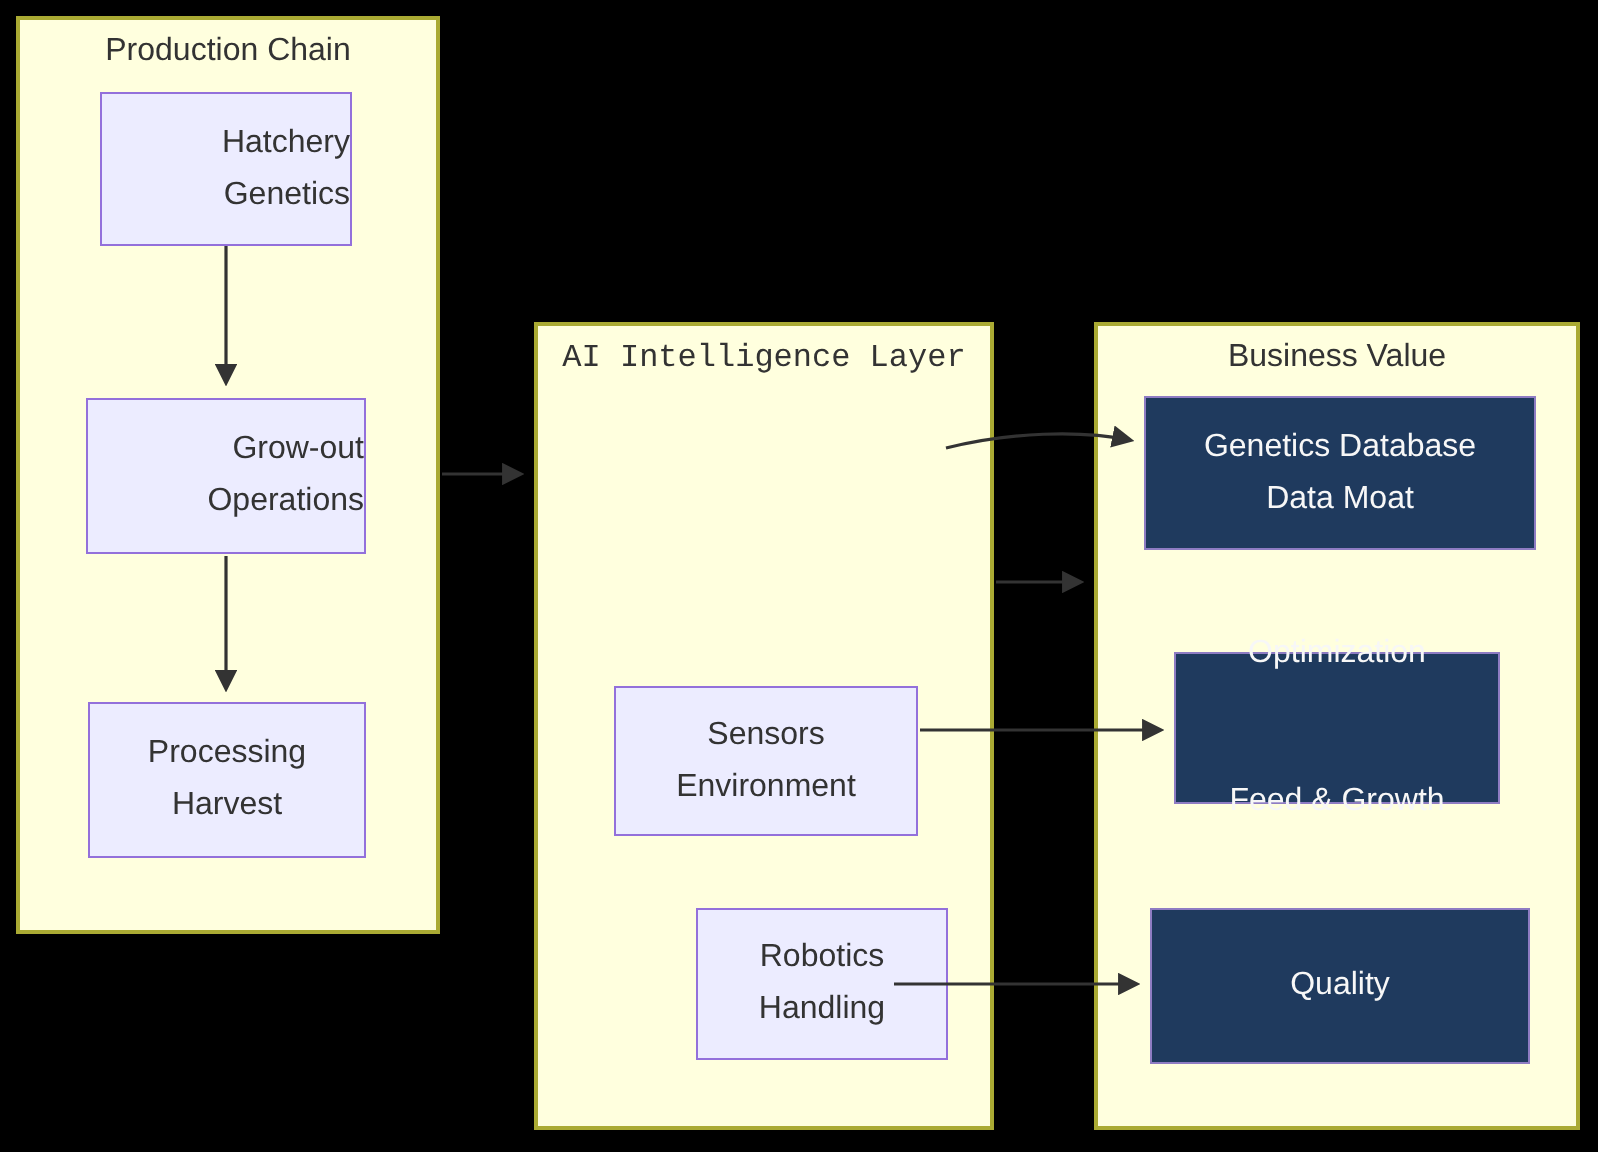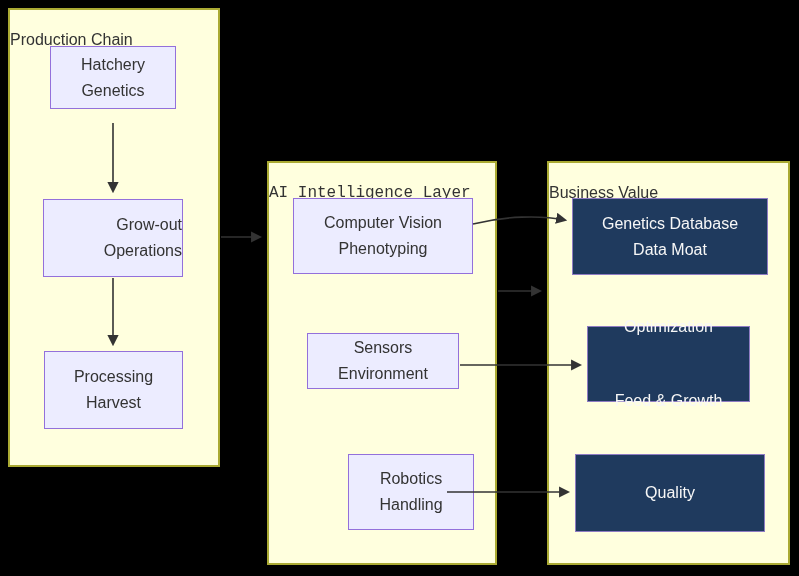--- a/index.html
+++ b/index.html
@@ -24,22 +24,22 @@
   .cluster{
     position:absolute;
     background:var(--cluster-fill);
     border:2px solid var(--cluster-border);
     box-sizing:border-box;
   }
   #cluster-production{left:8px;top:8px;width:212px;height:459px;}
   #cluster-ai{left:267px;top:161px;width:230px;height:404px;font-family:Liberation Mono, monospace;}
   #cluster-business{left:547px;top:161px;width:243px;height:404px;}
   .cluster-title{
-    text-align:left;
-    padding-top:21px;
+    text-align:center;
+    padding-top:7px;
     font-size:16px;
     color:var(--text-dark);
   }
   .node{
     position:absolute;
     display:flex;flex-direction:column;
     align-items:center;justify-content:center;
     text-align:center;
     font-size:16px;line-height:26px;
     box-sizing:border-box;
@@ -47,25 +47,25 @@
   .node.light{
     background:var(--node-fill);
     border:1px solid var(--node-border);
     color:var(--text-dark);
   }
   .node.dark{
     background:var(--dark-fill);
     border:1.5px solid var(--dark-border);
     color:var(--text-light);
   }
-  #node-hatchery{left:50px;top:46px;width:126px;height:63px;}
+  #node-hatchery{left:50px;top:46px;width:126px;height:77px;align-items:flex-end;}
   #node-growout{left:43px;top:199px;width:140px;height:78px;align-items:flex-end;}
   #node-processing{left:44px;top:351px;width:139px;height:78px;}
   #node-cv{left:293px;top:198px;width:180px;height:76px;}
-  #node-sensors{left:307px;top:333px;width:152px;height:56px;}
+  #node-sensors{left:307px;top:343px;width:152px;height:75px;}
   #node-robotics{left:320px;top:454px;width:126px;height:76px;margin-left:28px;}
   #node-datamoat{left:572px;top:198px;width:196px;height:77px;}
   #node-optimization{left:587px;top:326px;width:163px;height:76px;gap:48px;}
   #node-quality{left:575px;top:454px;width:190px;height:78px;text-align:center;}
   svg.edges{
     position:absolute;left:0;top:0;
     pointer-events:none;
   }
   svg.edges path.link{
     fill:none;
@@ -94,24 +94,20 @@
     <span>Genetics</span>
   </div>
   <div class="node light" id="node-growout">
     <span>Grow-out</span>
     <span>Operations</span>
   </div>
   <div class="node light" id="node-processing">
     <span>Processing</span>
     <span>Harvest</span>
   </div>
-  <div class="node light" id="node-cv">
-    <span>Computer Vision</span>
-    <span>Phenotyping</span>
-  </div>
   <div class="node light" id="node-sensors">
     <span>Sensors</span>
     <span>Environment</span>
   </div>
   <div class="node light" id="node-robotics">
     <span>Robotics</span>
     <span>Handling</span>
   </div>
   <div class="node dark" id="node-datamoat">
     <span>Genetics Database</span>

